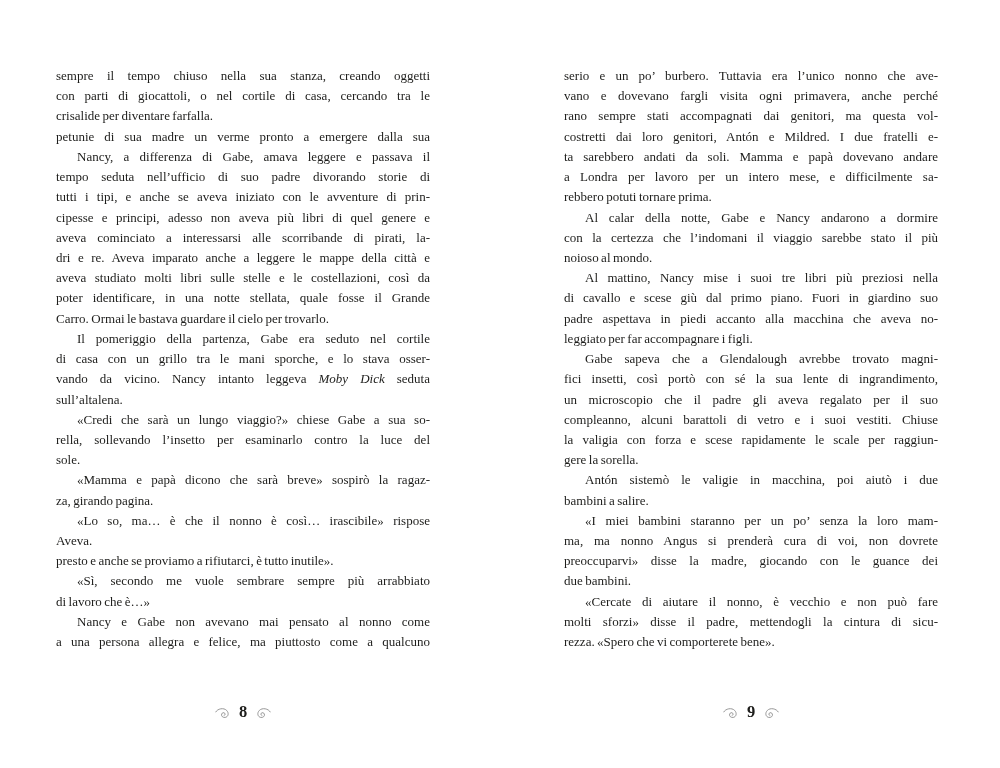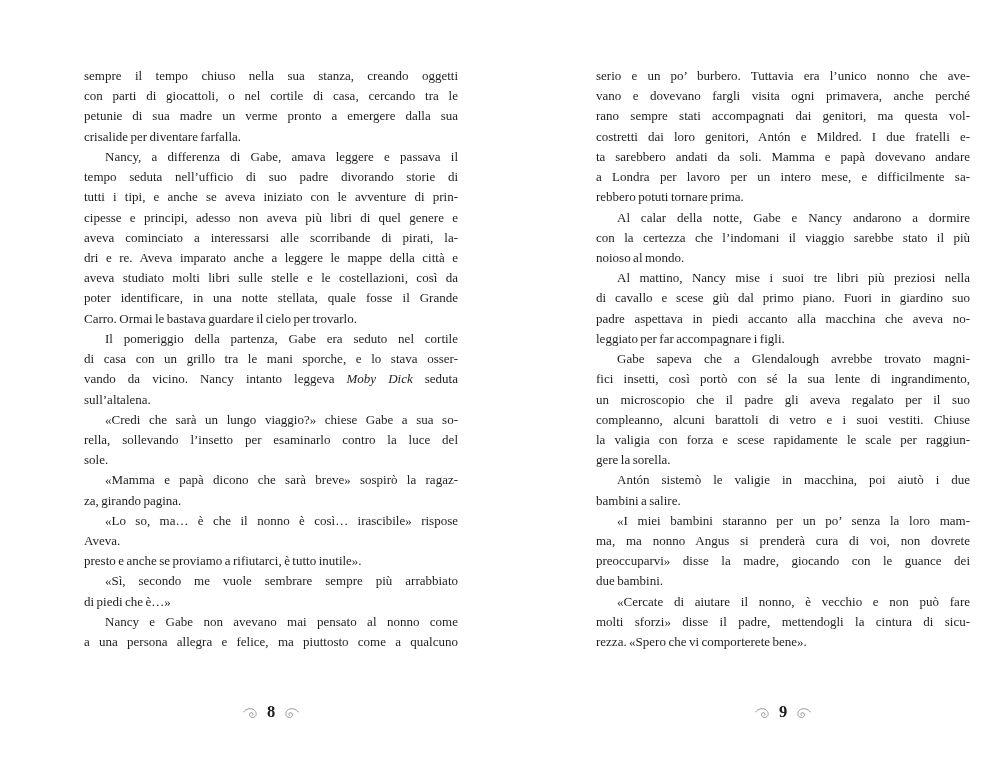--- a/index.html
+++ b/index.html
@@ -15,22 +15,22 @@
     font-family: "Liberation Serif", serif;
     color: #1d1d1b;
     overflow: hidden;
   }
   .page-col {
     position: absolute;
     top: 66px;
     width: 374px;
     height: 700px;
   }
-  .page-col.left  { left: 84px; }
-  .page-col.right { left: 596px; }
+  .page-col.left  { left: 56px; }
+  .page-col.right { left: 564px; }
   .text-block { width: 374px; }
   .line {
     height: 20.23px;
     line-height: 20.23px;
     font-size: 13px;
     word-spacing: -0.8px;
     text-align: justify;
     overflow: hidden;
   }
   .line::after {
@@ -74,22 +74,22 @@
 </style>
 </head>
 <body>
 
 <div class="spread">
 
   <div class="page-col left">
     <div class="text-block">
         <div class="line"><span>sempre il tempo chiuso nella sua stanza, creando oggetti</span></div>
         <div class="line"><span>con parti di giocattoli, o nel cortile di casa, cercando tra le</span></div>
+        <div class="line end"><span>crisalide per diventare farfalla.</span></div>
         <div class="line"><span>petunie di sua madre un verme pronto a emergere dalla sua</span></div>
-        <div class="line end"><span>crisalide per diventare farfalla.</span></div>
         <div class="line indent"><span>Nancy, a differenza di Gabe, amava leggere e passava il</span></div>
         <div class="line"><span>tempo seduta nell’ufficio di suo padre divorando storie di</span></div>
         <div class="line"><span>tutti i tipi, e anche se aveva iniziato con le avventure di prin-</span></div>
         <div class="line"><span>cipesse e principi, adesso non aveva più libri di quel genere e</span></div>
         <div class="line"><span>aveva cominciato a interessarsi alle scorribande di pirati, la-</span></div>
         <div class="line"><span>dri e re. Aveva imparato anche a leggere le mappe della città e</span></div>
         <div class="line"><span>aveva studiato molti libri sulle stelle e le costellazioni, così da</span></div>
         <div class="line"><span>poter identificare, in una notte stellata, quale fosse il Grande</span></div>
         <div class="line end"><span>Carro. Ormai le bastava guardare il cielo per trovarlo.</span></div>
         <div class="line indent"><span>Il pomeriggio della partenza, Gabe era seduto nel cortile</span></div>
@@ -98,21 +98,21 @@
         <div class="line end"><span>sull’altalena.</span></div>
         <div class="line indent"><span>«Credi che sarà un lungo viaggio?» chiese Gabe a sua so-</span></div>
         <div class="line"><span>rella, sollevando l’insetto per esaminarlo contro la luce del</span></div>
         <div class="line end"><span>sole.</span></div>
         <div class="line indent"><span>«Mamma e papà dicono che sarà breve» sospirò la ragaz-</span></div>
         <div class="line end"><span>za, girando pagina.</span></div>
         <div class="line indent"><span>«Lo so, ma… è che il nonno è così… irascibile» rispose</span></div>
         <div class="line end"><span>Aveva.</span></div>
         <div class="line end"><span>presto e anche se proviamo a rifiutarci, è tutto inutile».</span></div>
         <div class="line indent"><span>«Sì, secondo me vuole sembrare sempre più arrabbiato</span></div>
-        <div class="line end"><span>di piedi che è…»</span></div>
+        <div class="line end"><span>di lavoro che è…»</span></div>
         <div class="line indent"><span>Nancy e Gabe non avevano mai pensato al nonno come</span></div>
         <div class="line"><span>a una persona allegra e felice, ma piuttosto come a qualcuno</span></div>
       </div>
     <div class="footer">
       <svg class="ornament" viewBox="0 0 20 14" aria-hidden="true">
         <path d="M1,5 C3.2,0.8 11,-0.6 14.6,3.2 C17.8,6.6 16.6,11.2 12.8,11.9 C9.7,12.4 7.5,10.1 8.3,7.7 C8.9,5.9 11.1,5.4 12.2,6.7 C13,7.7 12.6,9.2 11.4,9.5"></path>
       </svg>
       <span class="page-number">8</span>
       <svg class="ornament flip" viewBox="0 0 20 14" aria-hidden="true">
         <path d="M1,5 C3.2,0.8 11,-0.6 14.6,3.2 C17.8,6.6 16.6,11.2 12.8,11.9 C9.7,12.4 7.5,10.1 8.3,7.7 C8.9,5.9 11.1,5.4 12.2,6.7 C13,7.7 12.6,9.2 11.4,9.5"></path>

